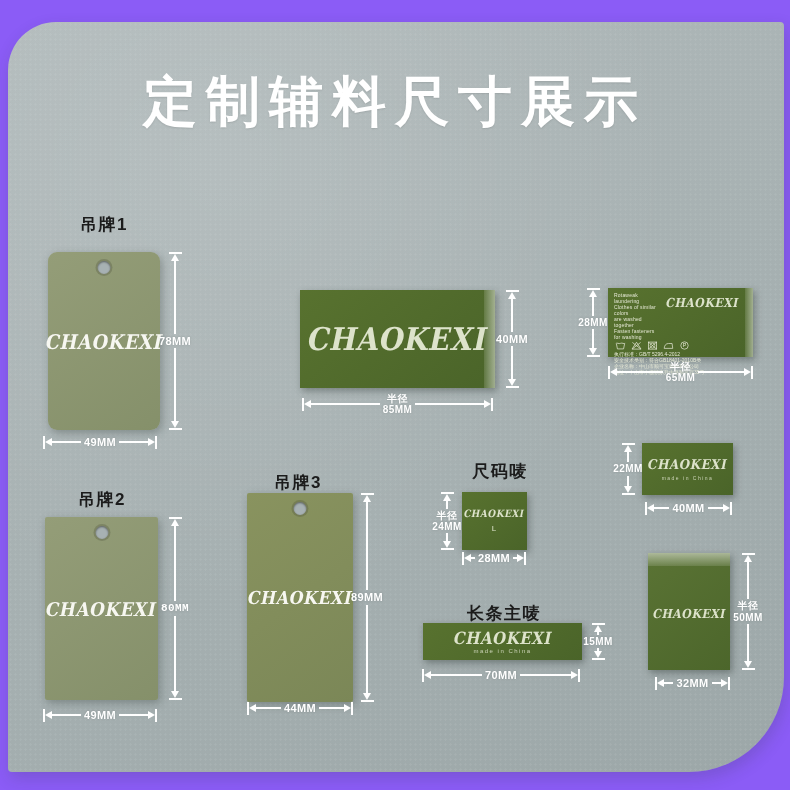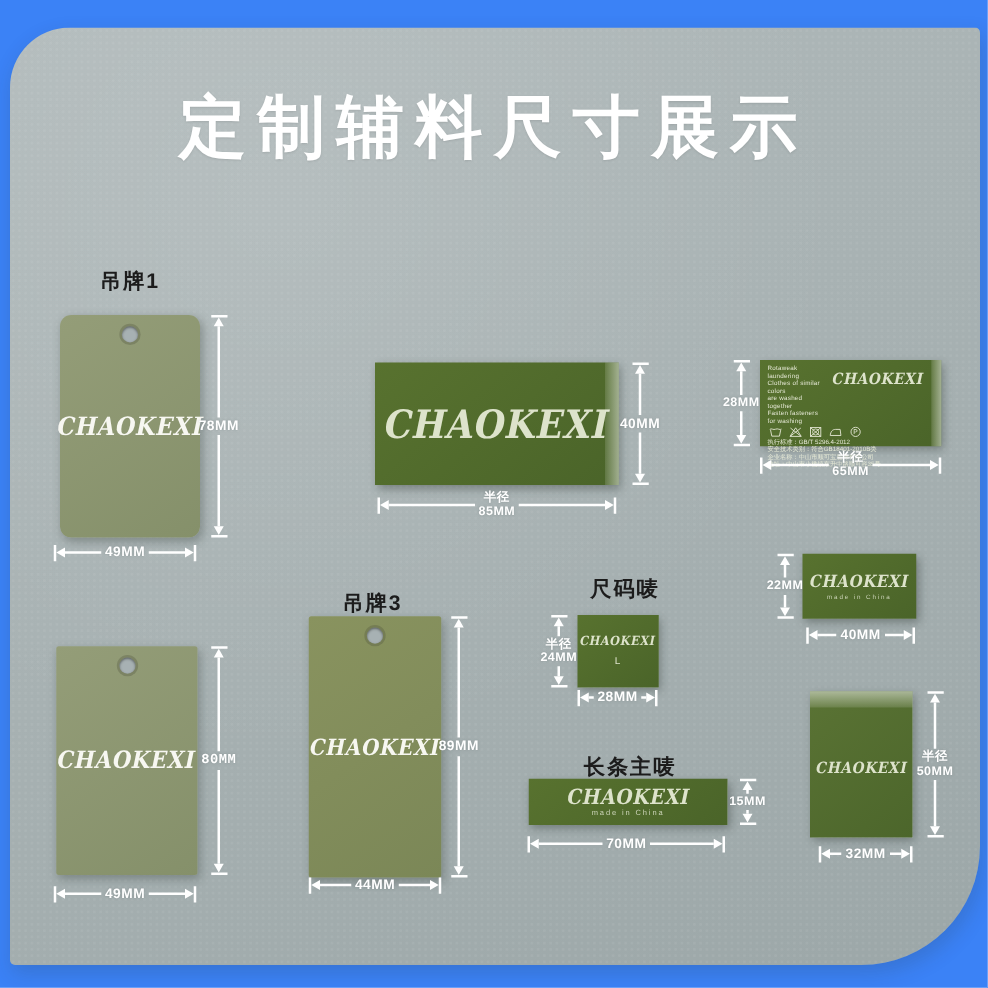--- a/index.html
+++ b/index.html
@@ -1,20 +1,20 @@
 <!DOCTYPE html>
 <html><head>
 <meta charset="utf-8">
 <style>
   html,body { margin:0; padding:0; }
   body {
     width:790px; height:790px; background:#fdfdfd;
     font-family:"Liberation Sans","DejaVu Sans",sans-serif;
   }
-  .stage { position:relative; width:790px; height:790px; overflow:hidden; background:#3b82f6; }
+  .stage { position:relative; width:790px; height:790px; overflow:hidden; background:#8b5cf6; }
 
   .panel {
     position:absolute; left:8px; top:22px; width:776px; height:750px;
     border-radius:48px 4px 95px 4px;
     background:
       radial-gradient(rgba(255,255,255,0.06) 1px, transparent 1.4px),
       radial-gradient(circle at 28% 18%, rgba(255,255,255,0.10), transparent 55%),
       linear-gradient(155deg,#b1babb 0%,#a8b2b3 45%,#9ca7a8 100%);
     background-size:5px 5px, auto, auto;
     box-shadow:2px 6px 16px rgba(40,50,50,0.18);
@@ -247,20 +247,21 @@
       <i class="ah left"></i>
       <i class="seg h"></i>
       <span class="dlabel">
         <span style="display: block;">40MM</span>
       </span>
       <i class="seg h"></i>
       <i class="ah right"></i>
       <i class="cap v"></i>
     </div>
 
+  <div class="item-title" style="left:32px; top:488px;">吊牌2</div>
   <div class="hangtag" style="left:45px; top:517px; width:113px; height:183px; border-radius:2px;">
     <span class="hole"></span>
     <span class="logo" style="font-size:17px;">CHAOKEXI</span>
   </div>
   <div class="vdim" style="left:158px; top:517px; height:183px;">
       <i class="cap h"></i>
       <i class="ah up"></i>
       <i class="seg v"></i>
       <span class="dlabel">
         <span style="display: block; font-family: Liberation Mono, monospace;">80MM</span>

